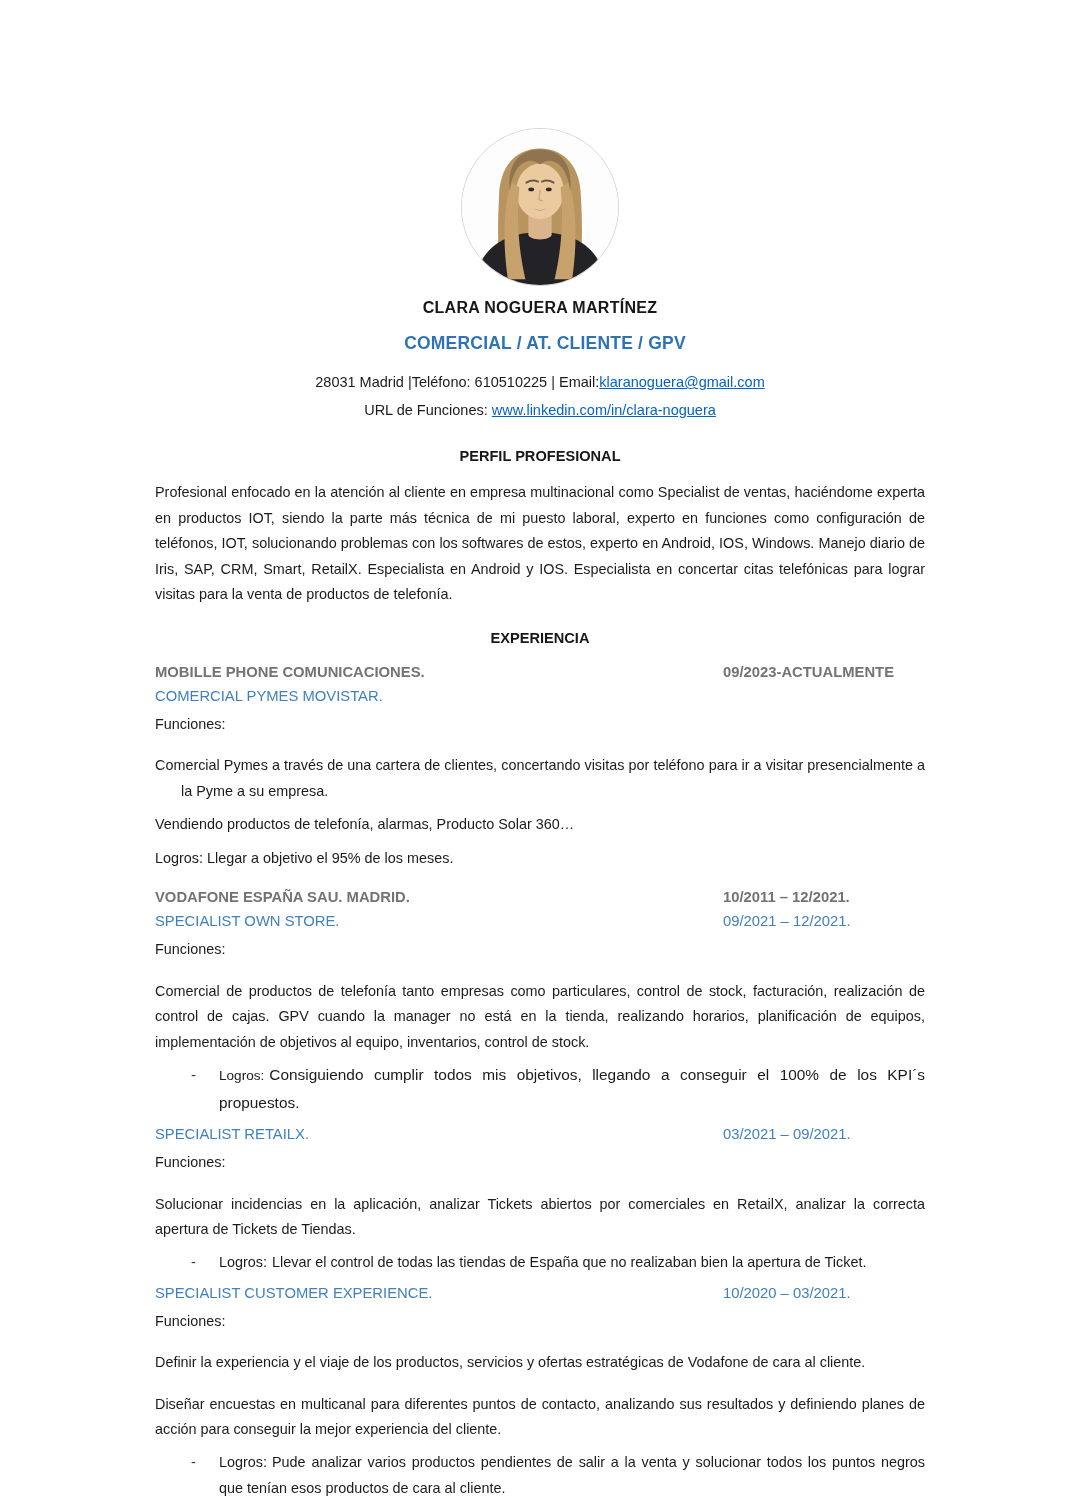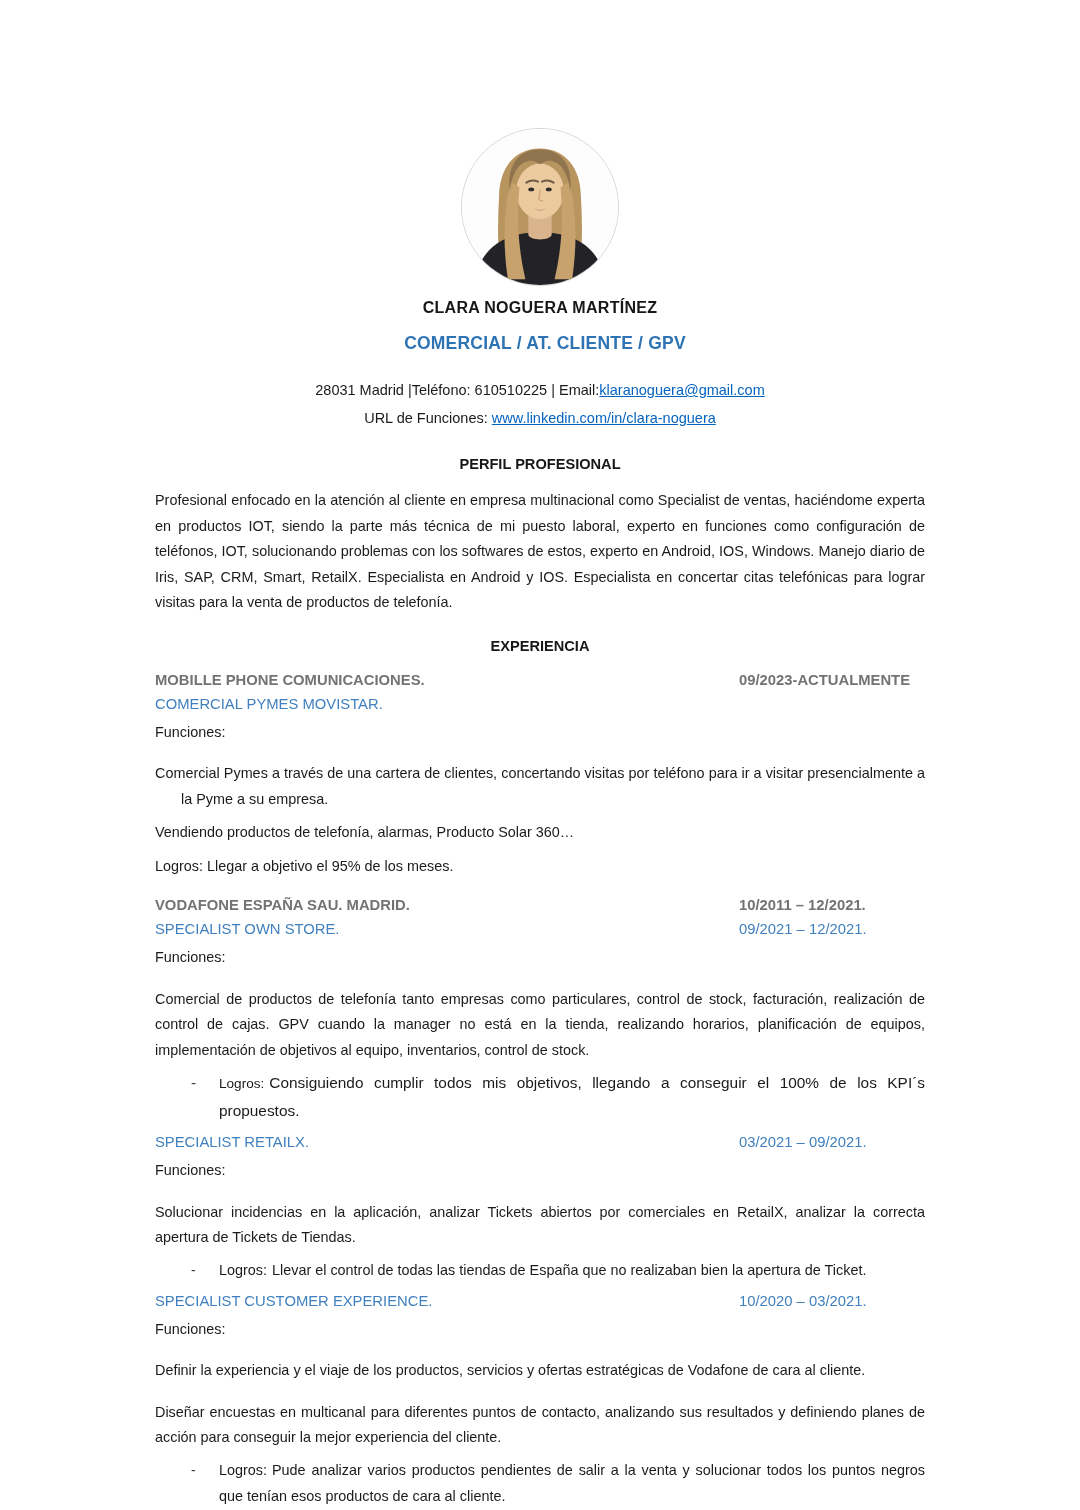--- a/index.html
+++ b/index.html
@@ -36,41 +36,41 @@
     font-size: 17.5px;
     font-weight: bold;
     letter-spacing: .2px;
   }
   .contact-line {
     margin: 4px 0 0 0;
     text-align: center;
     font-size: 14.5px;
     line-height: 24px;
   }
-  .contact-line.first { margin-top: 24px; }
+  .contact-line.first { margin-top: 16px; }
   .link { text-decoration: underline; cursor: pointer; }
   .content { width: 770px; margin: 0 auto; }
   .section-heading {
     margin: 24px 0 0 0;
     text-align: center;
     font-size: 14.6px;
     font-weight: bold;
     color: #171717;
   }
   .para {
     margin: 16px 0 0 0;
     font-size: 14.4px;
     line-height: 25.5px;
   }
   .justify { text-align: justify; }
   .hanging { padding-left: 26px; text-indent: -26px; }
   .company-row, .role-row { position: relative; margin: 18px 0 0 0; font-size: 14.8px; }
   .role-row { margin-top: 8px; }
   .company-row .company, .company-row .date-tab { font-weight: bold; color: #737373; }
-  .date-tab { position: absolute; left: 584px; top: 0; white-space: nowrap; }
+  .date-tab { position: absolute; left: 568px; top: 0; white-space: nowrap; }
   .label-line { margin: 8px 0 0 0; font-size: 14.4px; line-height: 25.5px; }
   .bullet {
     position: relative;
     margin: 6px 0 0 0;
     padding-left: 64px;
     font-size: 14.4px;
     line-height: 26px;
   }
   .bullet .dash { position: absolute; left: 36px; top: 0; color: #3c3c3c; }
   .bullet-lg { font-size: 15.4px; line-height: 27px; }

